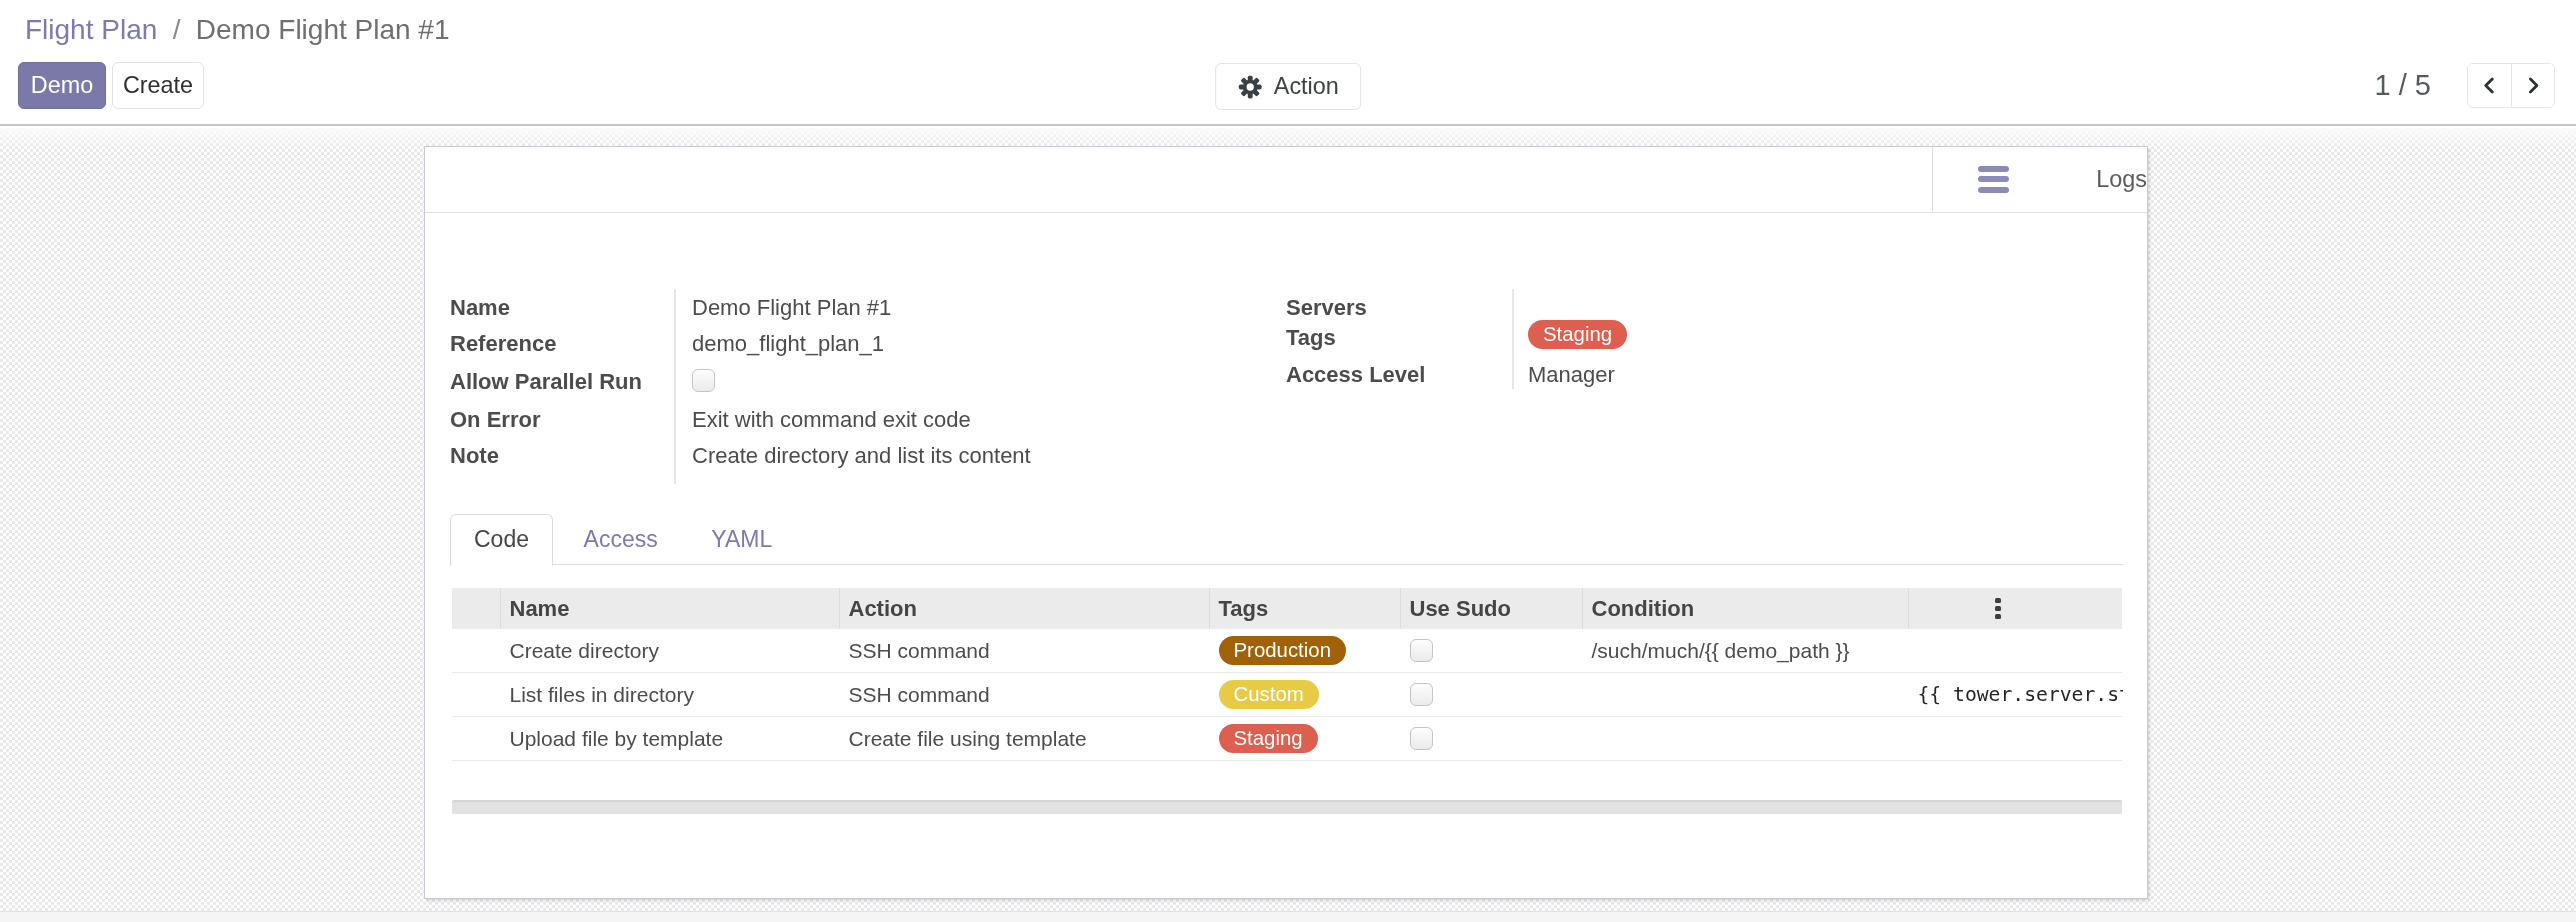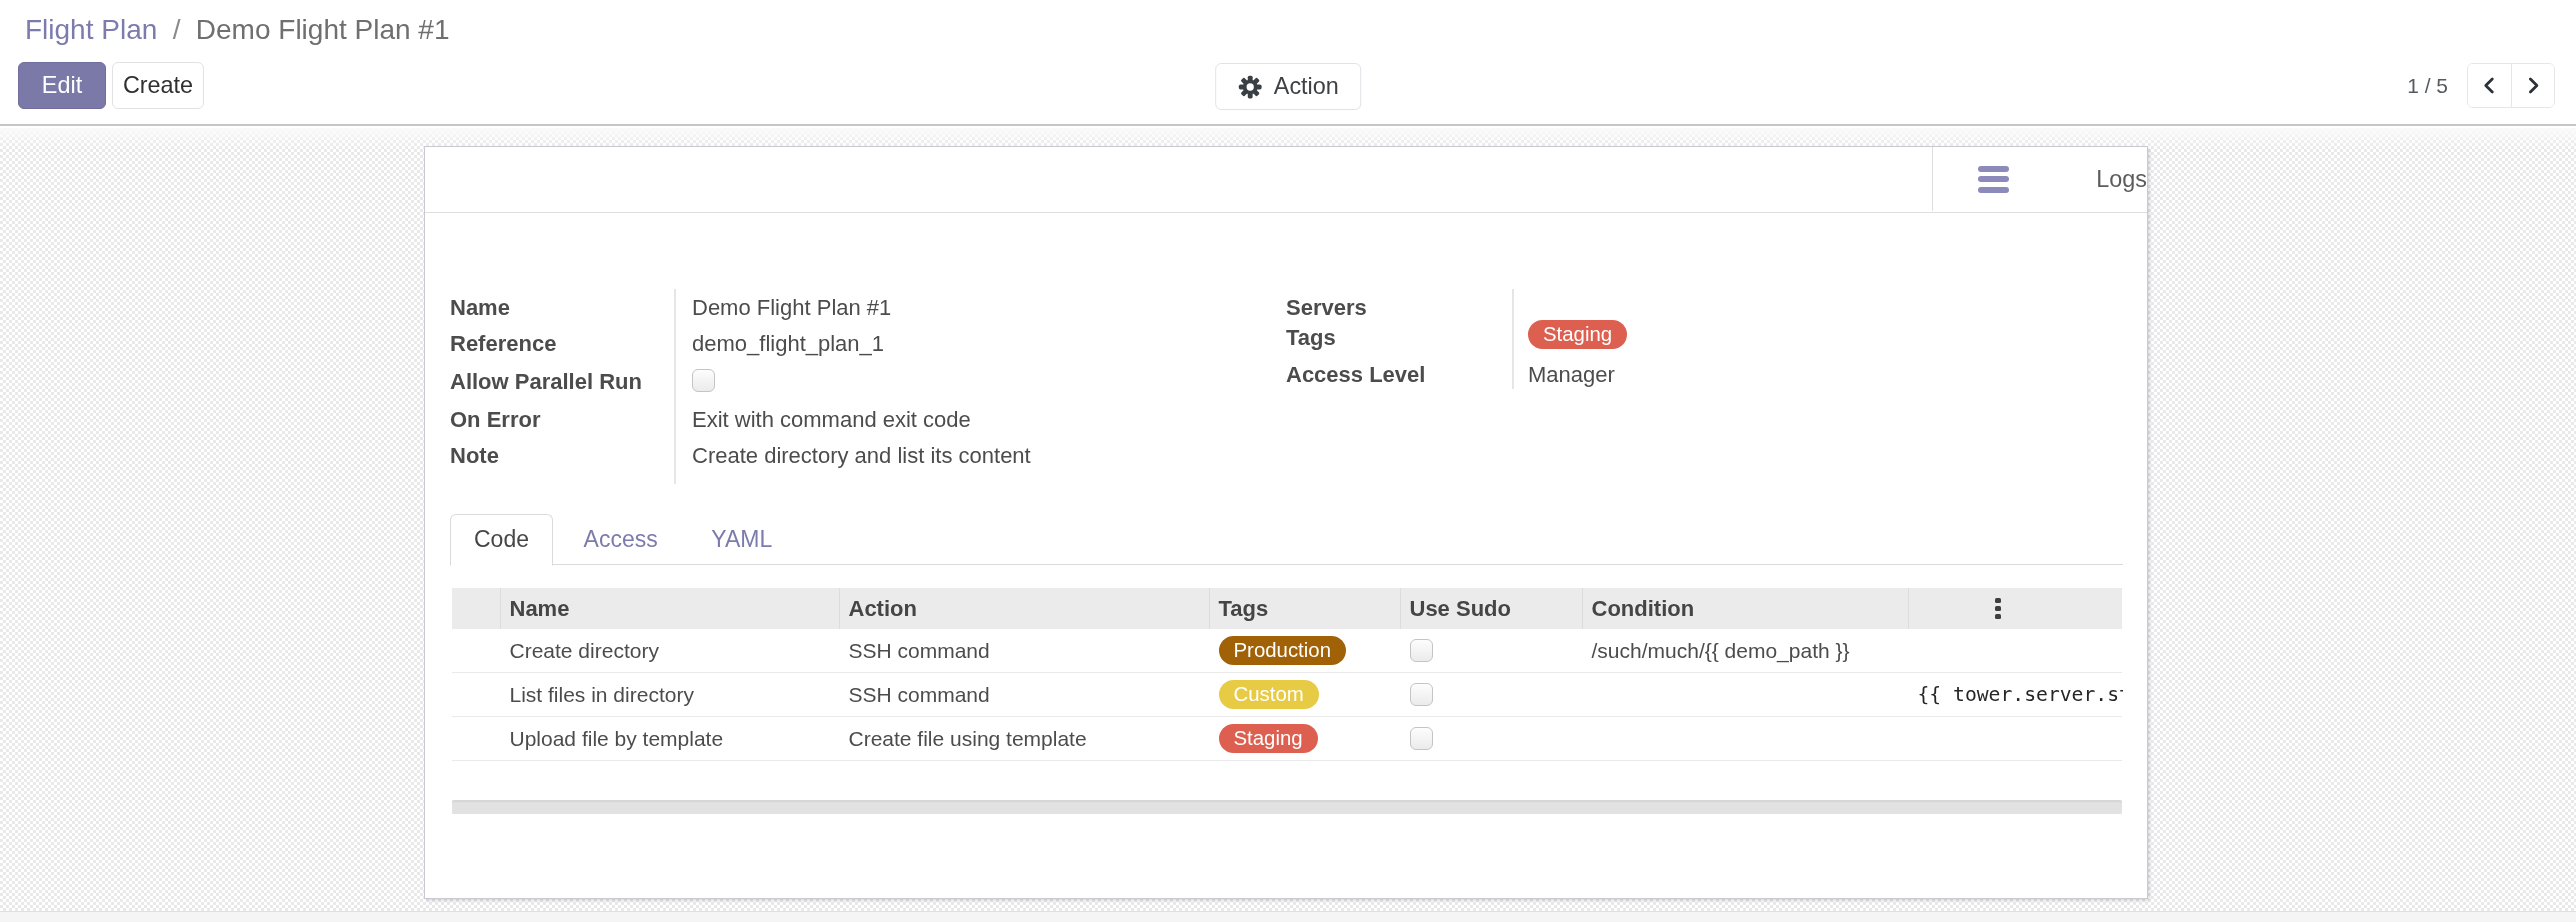--- a/index.html
+++ b/index.html
@@ -31,21 +31,21 @@
     position: absolute; left: 112px; top: 62px; width: 92px; height: 47px;
     background: #fff; color: #303030; border: 1.5px solid #e2e2e2;
   }
   .action-btn {
     position: absolute; left: 50%; transform: translateX(-50%); top: 63px;
     height: 47px; padding: 0 21px; gap: 10.6px;
     background: #fff; color: #3c4247; border: 1.5px solid #e0e3e7;
   }
   .pager { position: absolute; right: 21px; top: 63px; height: 45px;
            display: flex; align-items: center; }
-  .pager-counter { font-size: 21px; color: #565b61; margin-right: 19px; }
+  .pager-counter { font-size: 29px; color: #565b61; margin-right: 36px; }
   .pager-group { display: flex; border: 1.5px solid #e4e7ea; border-radius: 6px;
                  overflow: hidden; background: #fff; height: 45px; }
   .pager-btn { width: 43px; height: 100%; display: flex; align-items: center;
                justify-content: center; cursor: pointer; background: #fff; }
   .pager-btn + .pager-btn { border-left: 1.5px solid #e4e7ea; }
 
   
   .canvas {
     position: absolute; top: 128px; left: 0; width: 2576px; height: 783px;
     background-color: #fff;
@@ -137,21 +137,21 @@
 </head>
 <body>
 
 <div class="toolbar">
   <div class="breadcrumb">
     <a class="bc-parent">Flight Plan</a>
     <span class="bc-sep">/</span>
     <span class="bc-current">Demo Flight Plan #1</span>
   </div>
 
-  <div class="btn edit-btn">Edit</div>
+  <div class="btn edit-btn">Demo</div>
   <div class="btn create-btn">Create</div>
 
   <div class="btn action-btn">
     <span>
       <svg width="26" height="26" viewBox="0 0 32 32">
         <g fill="#3a3f44">
           <rect x="13" y="2" width="6" height="28" rx="2"></rect>
           <rect x="13" y="2" width="6" height="28" rx="2" transform="rotate(45 16 16)"></rect>
           <rect x="13" y="2" width="6" height="28" rx="2" transform="rotate(90 16 16)"></rect>
           <rect x="13" y="2" width="6" height="28" rx="2" transform="rotate(135 16 16)"></rect>

